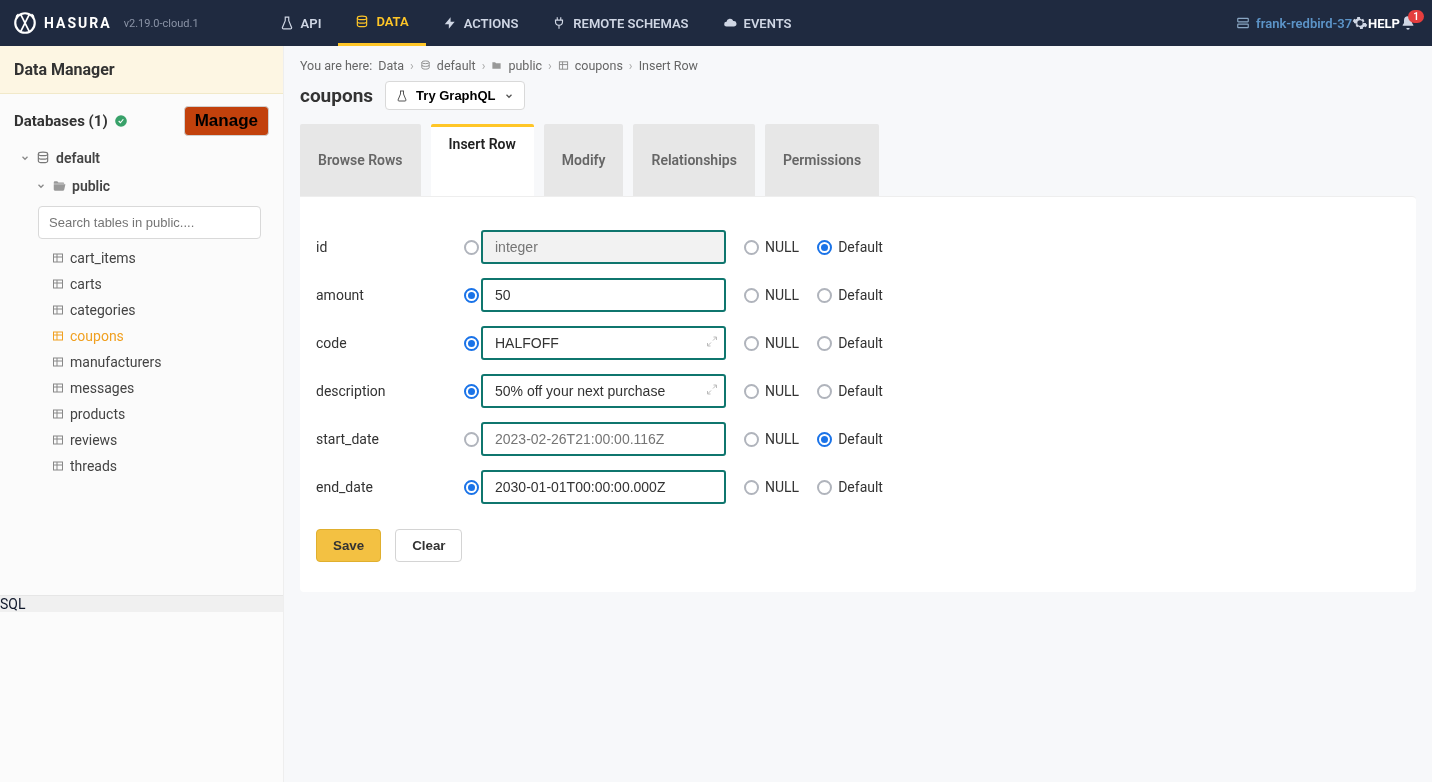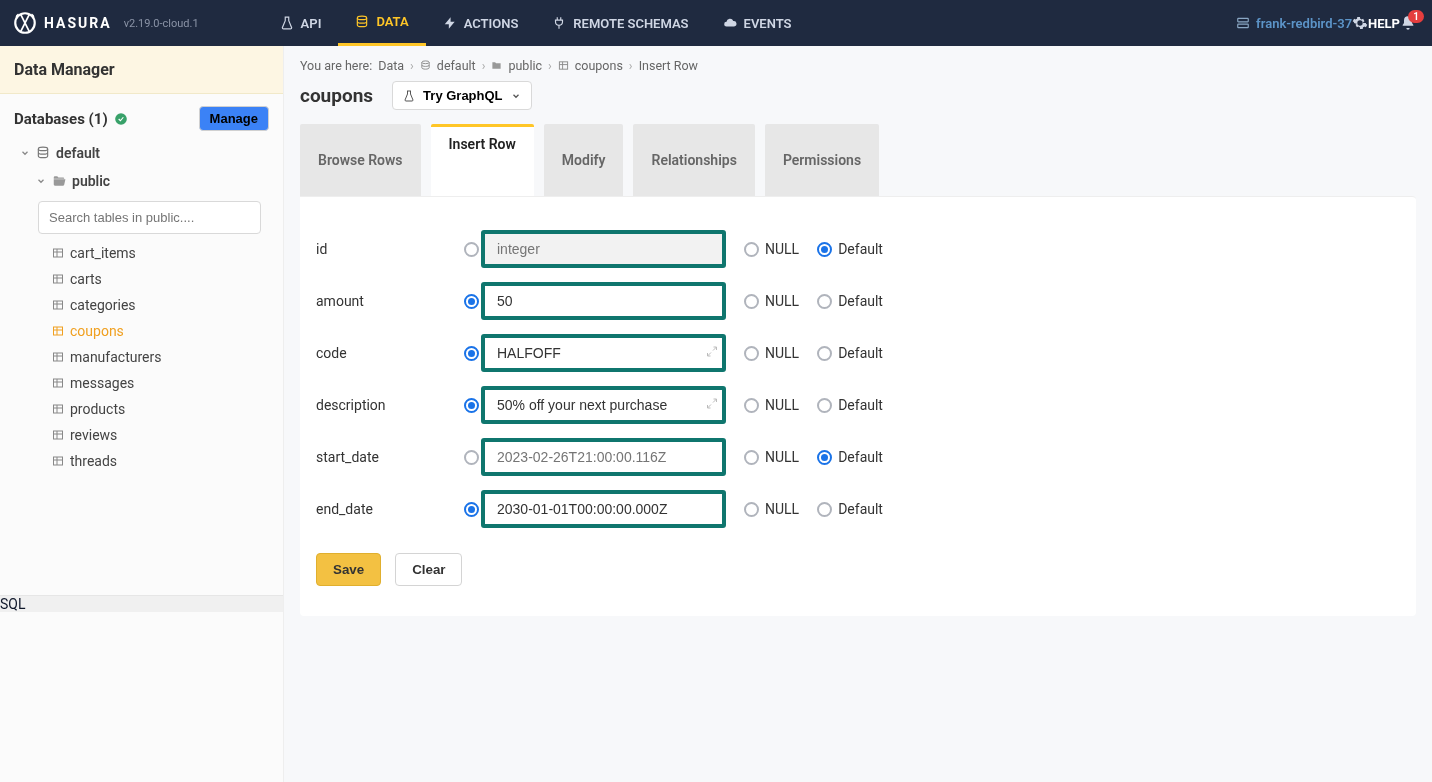--- a/index.html
+++ b/index.html
@@ -88,22 +88,22 @@
   color: #333;
 }
 .db-header {
   display: flex; align-items: center;
   padding: 12px 14px 4px 14px;
   font-weight: 700; font-size: 15px;
 }
 .db-header .ok { color:#38a169; margin-left:6px;}
 .manage-btn {
   margin-left: auto;
-  background: #3b82f6; border:1px solid #d0d0d0; border-radius:4px;
-  padding: 4px 10px; font-size:13px; font-weight:600; cursor:pointer;
+  background: #c2410c; border:1px solid #d0d0d0; border-radius:4px;
+  padding: 4px 10px; font-size:17px; font-weight:600; cursor:pointer;
 }
 .tree { padding: 4px 8px 8px 8px; }
 .tree-row {
   display:flex; align-items:center; gap:6px;
   padding: 6px 4px 6px 12px;
   font-size:14px; color:#444; cursor:pointer; font-weight:600;
 }
 .tree-row.schema { padding-left: 28px; }
 .search-box {
   margin: 6px 14px 6px 30px;
@@ -139,21 +139,21 @@
 }
 .breadcrumb .sep { color:#aaa; }
 .page-head {
   display:flex; align-items:center; gap:12px;
   padding: 2px 16px 14px 16px;
 }
 .page-title { font-size:19px; font-weight:700; color:#333;}
 .try-gql {
   display:flex; align-items:center; gap:8px;
   background:#fff; border:1px solid #d9d9d9; border-radius:4px;
-  padding:6px 10px; font-size:13px; font-weight:600; cursor:pointer;margin-left:7px;
+  padding:6px 10px; font-size:13px; font-weight:600; cursor:pointer;
 }
 .tabs {
   display:flex; gap:10px;
   padding: 0 16px;
 }
 .tab {
   background:#e7e7e7; color:#666;
   padding: 28px 18px; border-radius:2px 2px 0 0;
   font-weight:600; font-size:14px; cursor:pointer;
 }
@@ -171,21 +171,21 @@
 }
 .form-row {
   display:flex; align-items:center;
   padding: 7px 0;
 }
 .col-label { width:145px; font-size:14px; color:#333; }
 .col-radio1 { width:20px; display:flex; justify-content:center; }
 .col-input { width:245px; padding:0 0 0 0;}
 .col-input input {
   width:100%; padding:7px 28px 7px 12px;
-  border:4px solid #0f766e; border-radius:3px;
+  border:2px solid #0f766e; border-radius:3px;
   font-size:14px; color:#333;
 }
 .col-input input:disabled { background:#f2f2f2; color:#999;}
 .col-input .wrap { position:relative; }
 .expand-ic { position:absolute; right:8px; top:50%; transform:translateY(-50%); color:#bbb; font-size:13px; cursor:pointer;}
 .col-null, .col-default {
   display:flex; align-items:center; gap:6px;
   padding-left: 18px; font-size:14px; color:#333;
 }
 input[type=radio] {

